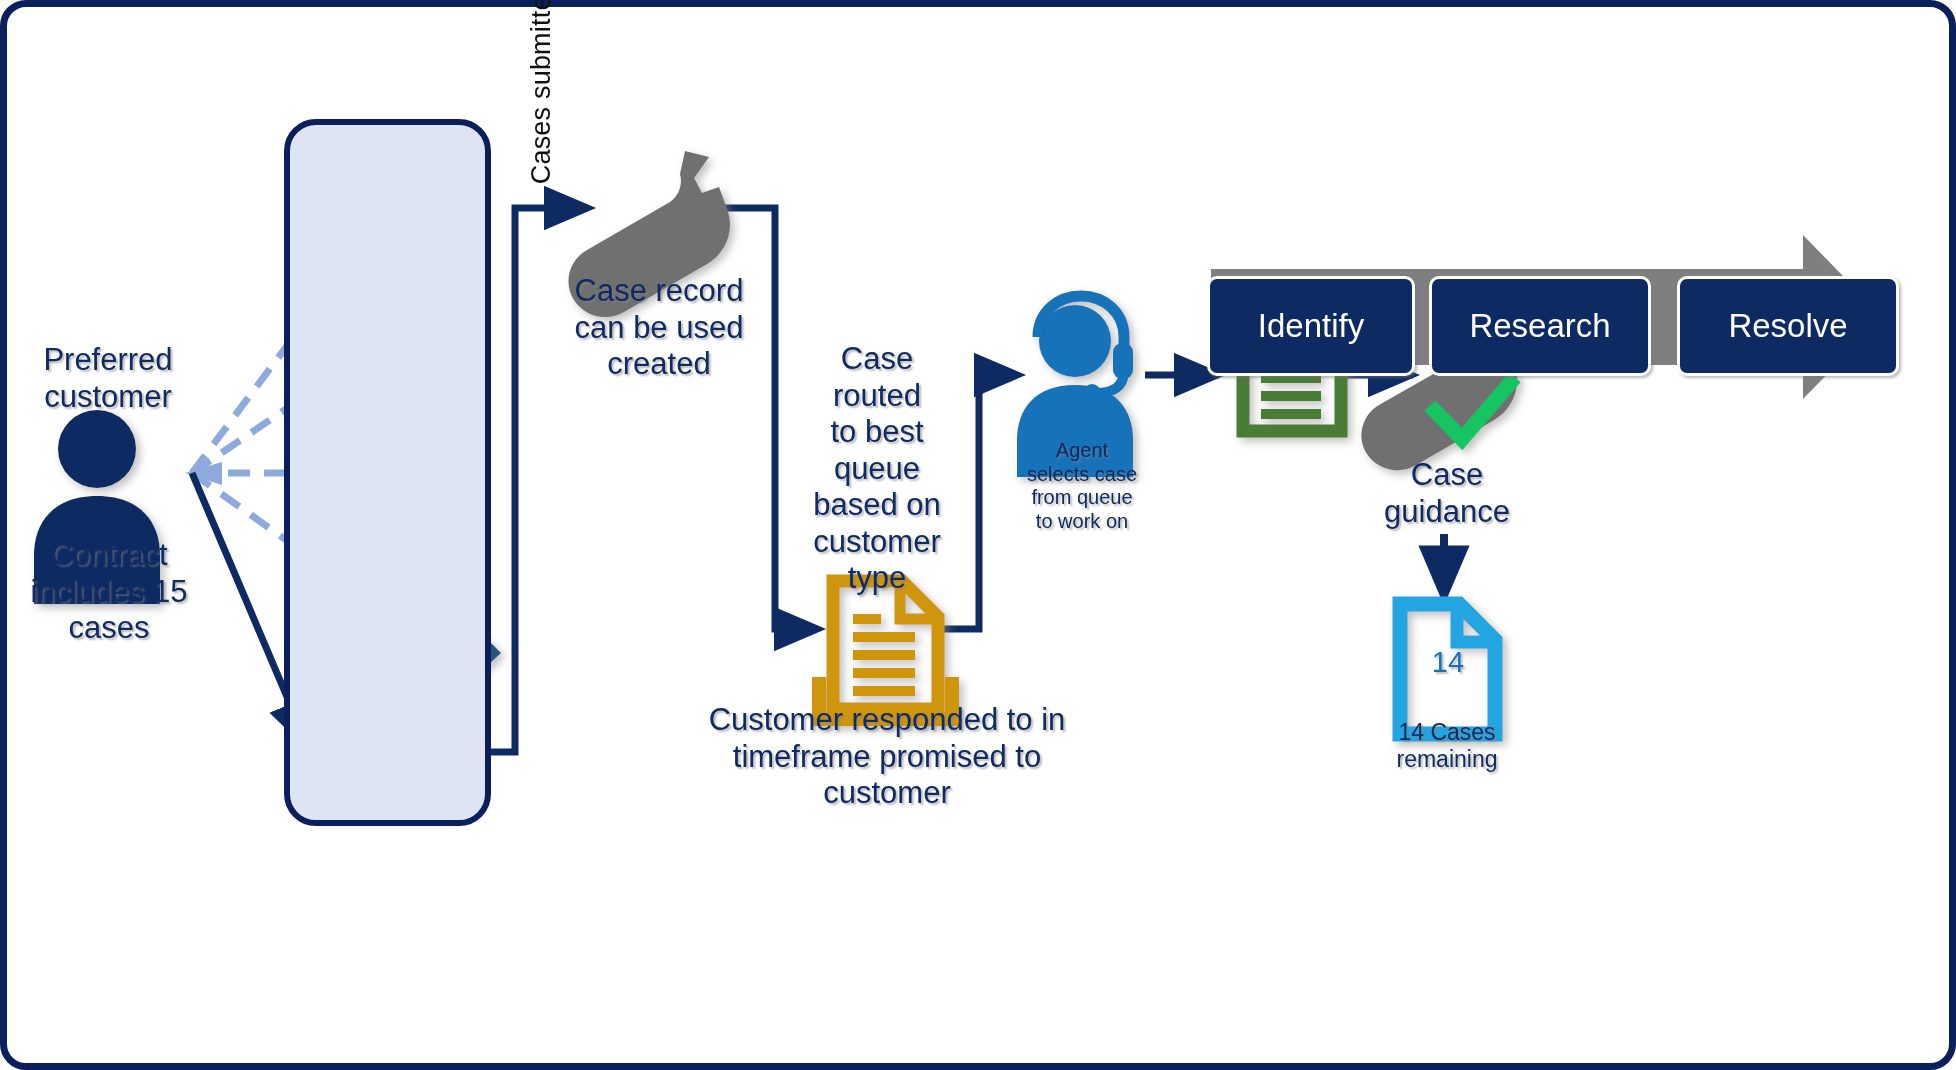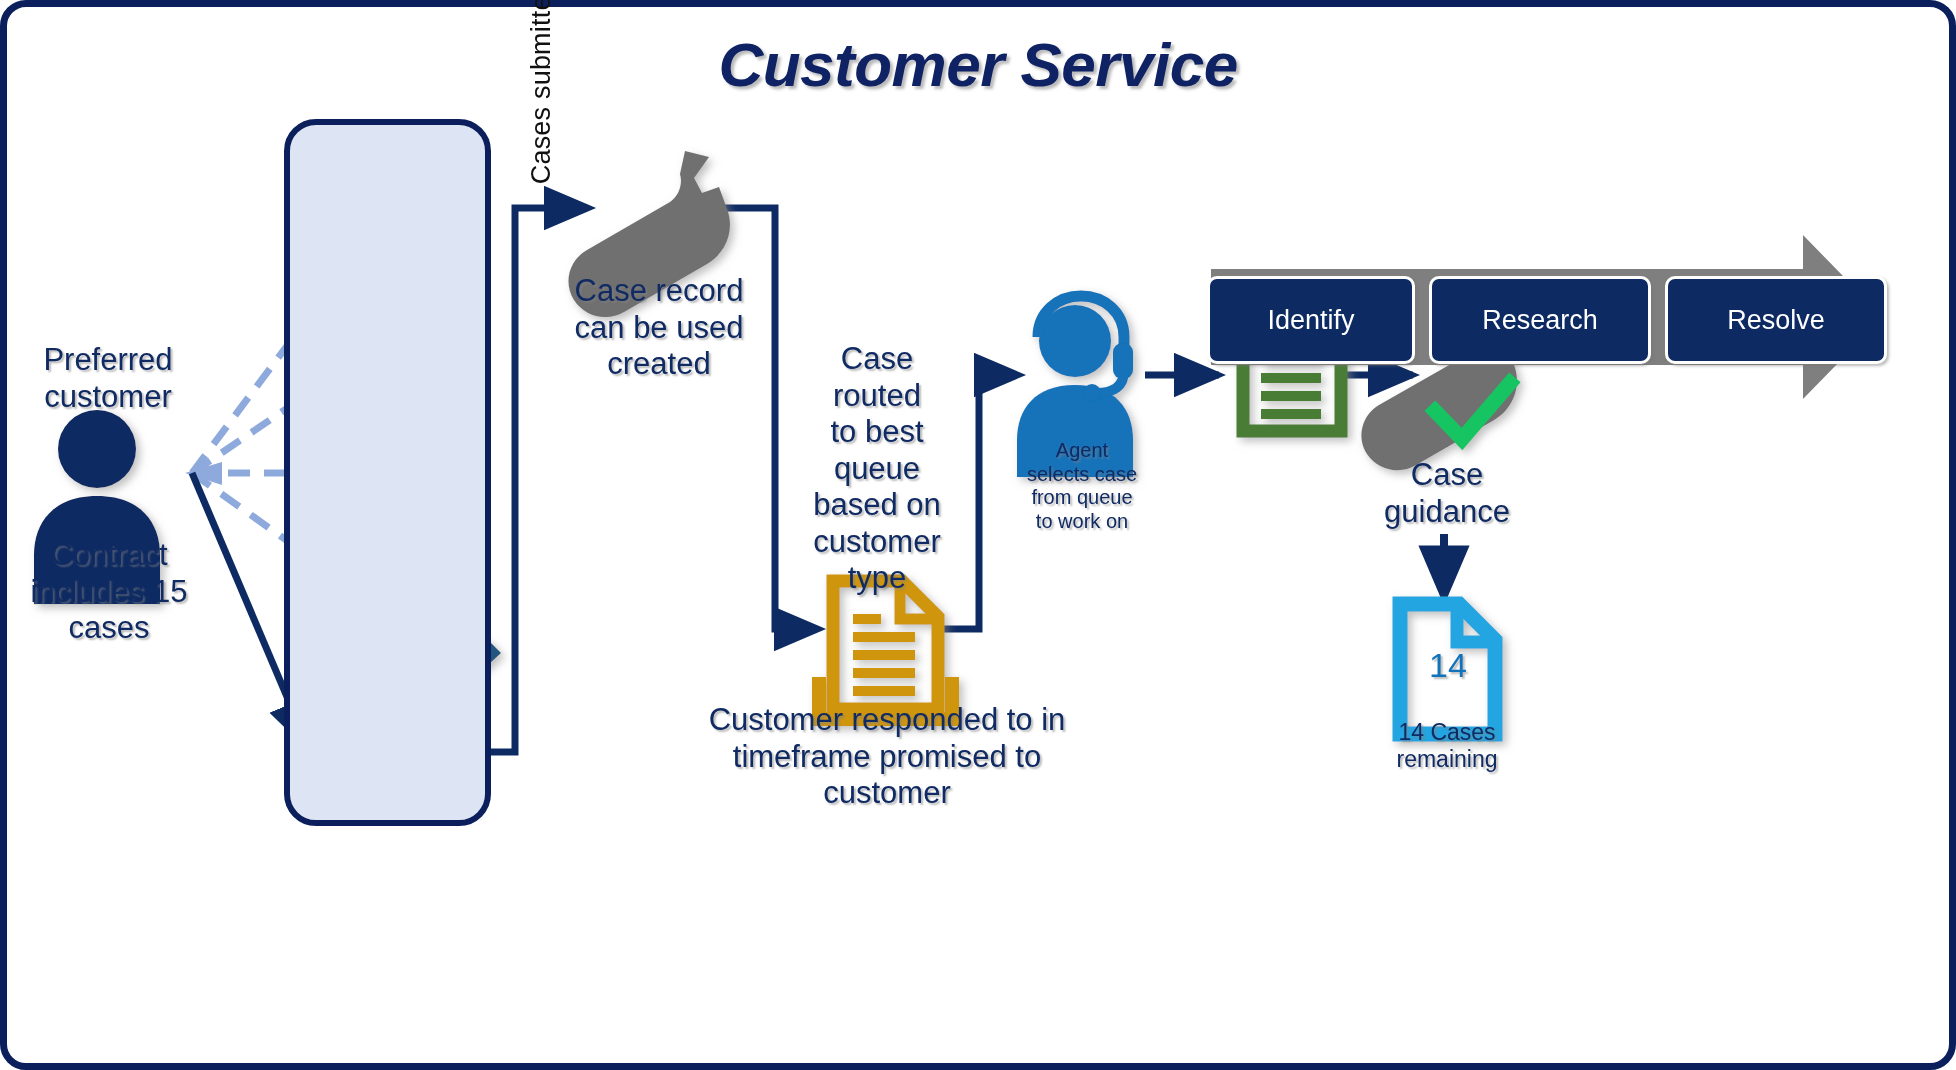--- a/index.html
+++ b/index.html
@@ -57,47 +57,46 @@
     transform-origin: 0 0;
     font-size: 27px;
     color: #111111;
     text-align: center;
     letter-spacing: 0.2px;
   }
   
   #process-band { position: absolute; left: 1200px; top: 255px; width: 700px; height: 110px; }
   .proc-step {
     position: absolute;
-    top: 14px; height: 88px;
+    top: 14px; height: 100px;
     background: #0d2a62;
     border: 3px solid #ffffff;
     border-radius: 10px;
     color: #ffffff;
-    font-size: 27px;
+    font-size: 33px;
     display: flex; align-items: center; justify-content: center;
     box-shadow: 2px 2px 3px rgba(120,120,120,0.5);
   }
   #proc-caption {
     position: absolute;
     left: 1205px; top: 212px;
     width: 580px;
     font-size: 29px;
     font-weight: bold;
     font-style: italic;
     color: #5b5b5b;
     text-align: left;
     text-shadow: 2px 2px 2px rgba(160,160,160,0.5);
   }
 </style>
 </head>
 <body>
 
 <div id="canvas">
 
-  <div id="page-title">Customer Service</div>
 
   <svg class="layer" viewBox="0 0 1942 1056">
     <defs>
       <marker id="navyArrow" markerWidth="9" markerHeight="9" refX="6.5" refY="3.2" orient="auto">
         <path d="M0,0 L7.5,3.2 L0,6.4 z" fill="#0d2a62"></path>
       </marker>
       <marker id="navyArrowBig" markerWidth="9" markerHeight="9" refX="6.2" refY="3.2" orient="auto">
         <path d="M0,0 L7.5,3.2 L0,6.4 z" fill="#0d2a62"></path>
       </marker>
       <marker id="dashArrow" markerWidth="8" markerHeight="8" refX="5.6" refY="3" orient="auto">
@@ -261,22 +260,22 @@
 from queue
 to work on</div>
 
 
   <div class="txt" style="left:1350px; top:450px; width:180px; font-size:31px;">Case
 guidance</div>
 
   <div class="txt" style="left:1350px; top:712px; width:180px; font-size:23px;">14 Cases
 remaining</div>
 
-  <div class="txt" style="left:1408px; top:638px; width:66px; font-size:34px; color:#1273ba;">14</div>
+  <div class="txt" style="left:1408px; top:638px; width:66px; font-size:29px; color:#1273ba;">14</div>
 
 
   <div id="process-band">
     <div class="proc-step" style="left:0px; width:208px;">Identify</div>
     <div class="proc-step" style="left:222px; width:222px;">Research</div>
-    <div class="proc-step" style="left:458px; width:222px;">Resolve</div>
+    <div class="proc-step" style="left:470px; width:222px;">Resolve</div>
   </div>
 
 </div>
 
 </body></html>

